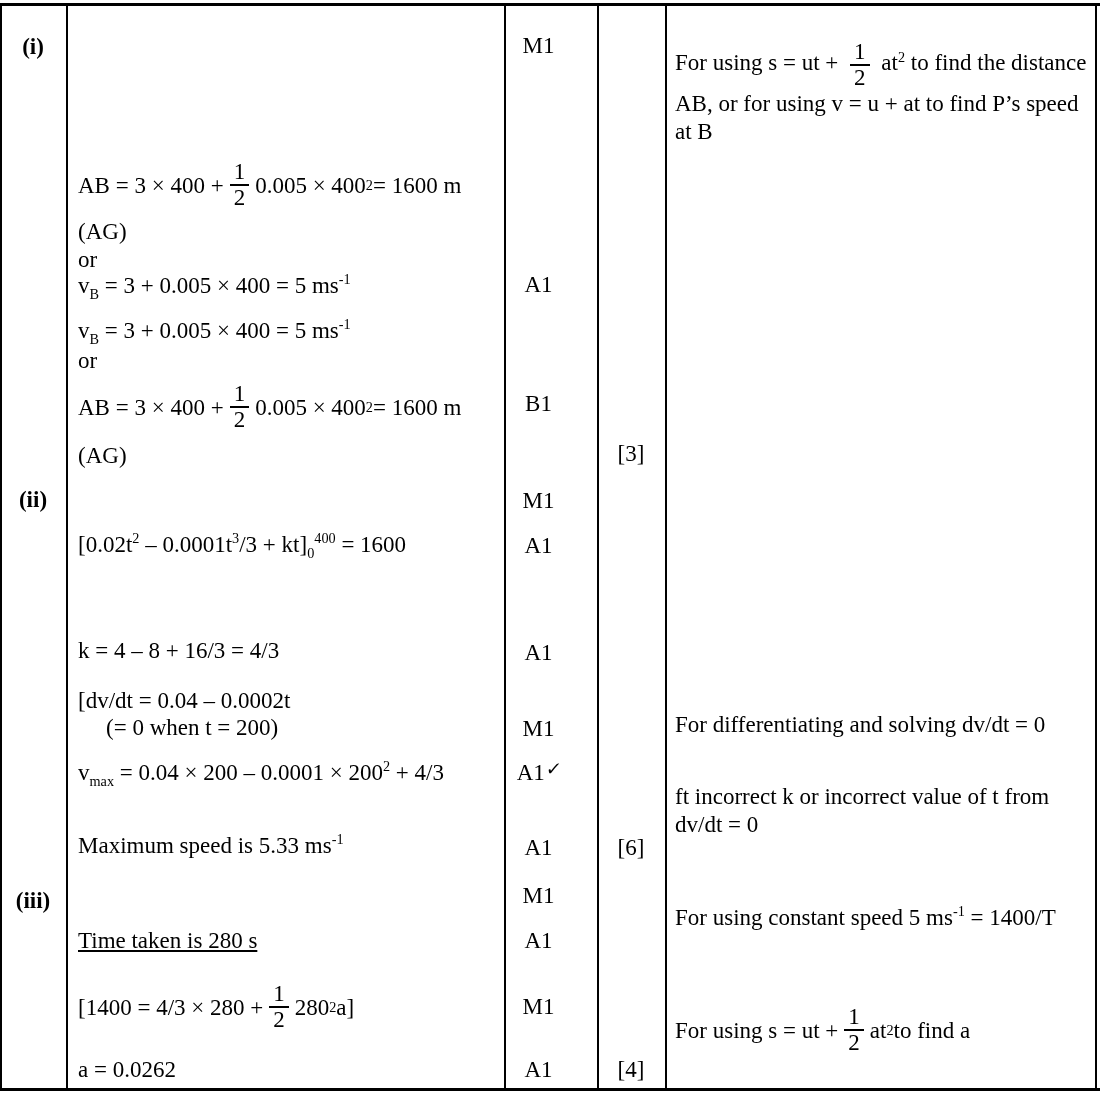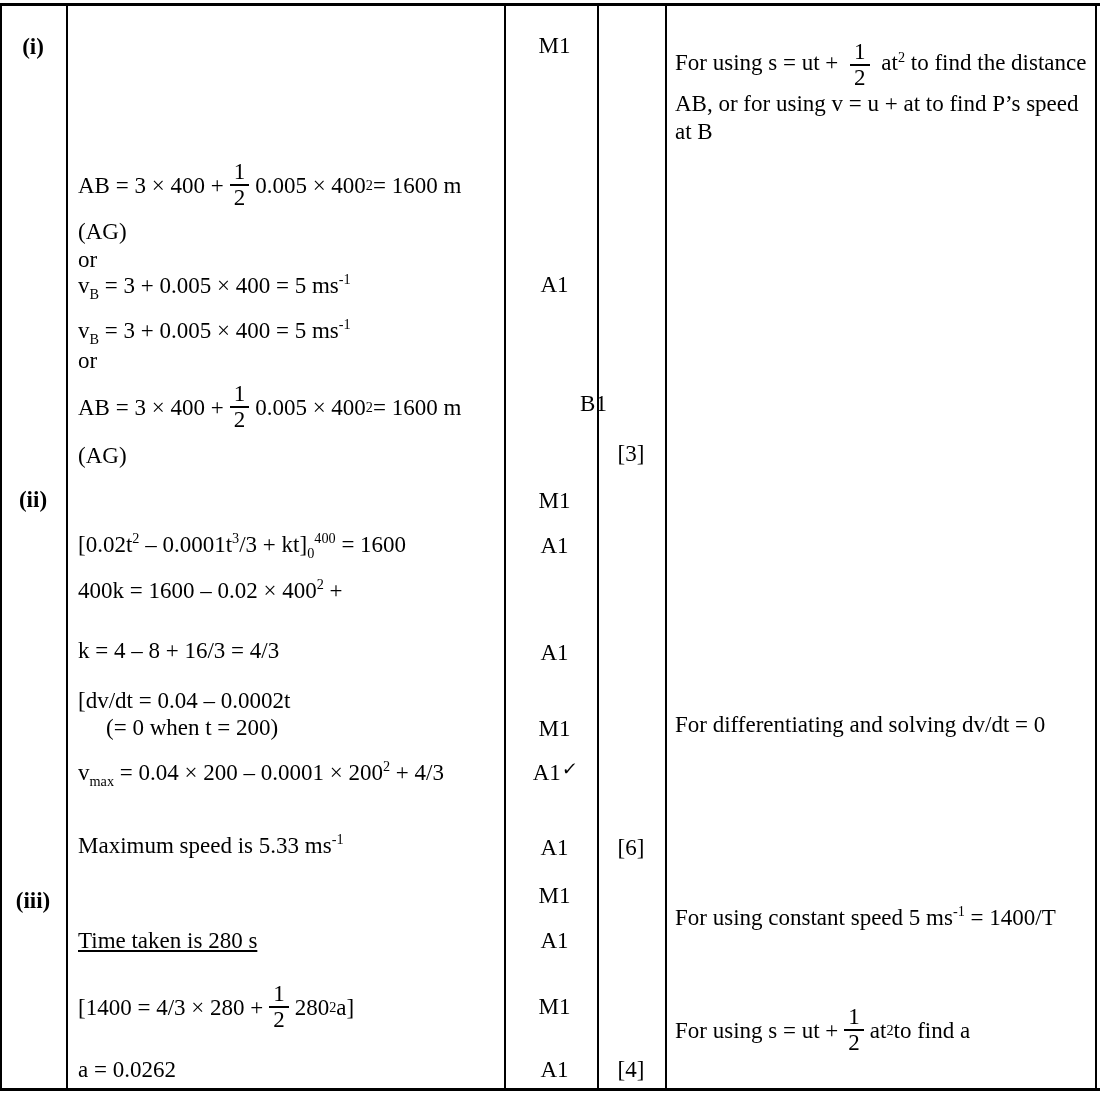--- a/index.html
+++ b/index.html
@@ -10,21 +10,21 @@
     color:#000000;
     font-family:"Liberation Serif","DejaVu Serif",serif;
     font-size:23px;
     overflow:hidden;
   }
   .line{position:absolute;background:#000;}
   .cell{position:absolute;white-space:nowrap;line-height:27px;}
   .mline{display:flex;align-items:center;height:60px;}
   .cwrap{white-space:normal;width:420px;line-height:28px;}
   .partlbl{font-weight:bold;text-align:center;width:66px;left:0;}
-  .mark{left:500px;width:109px;text-align:center;}
+  .mark{left:484px;width:109px;text-align:center;}
   .total{left:597px;width:68px;text-align:center;}
   .comment{left:675px;margin-top:24px;}
   sup{font-size:0.62em;vertical-align:super;line-height:0;}
   sub{font-size:0.62em;vertical-align:sub;line-height:0;}
   .frac{display:inline-block;vertical-align:middle;text-align:center;margin:0 6px;line-height:1.05;}
   .frac .fn{display:block;border-bottom:2px solid #000;padding:0 4px;}
   .frac .fd{display:block;}
   .tick{font-size:0.8em;position:relative;top:-5px;left:1px;transform:skewX(-8deg);display:inline-block;}
 </style>
 </head>
@@ -54,53 +54,53 @@
   <div class="cell" style="left:78px;top:272px;">v<sub>B</sub> = 3 + 0.005 × 400 = 5 ms<sup>-1</sup></div>
   <div class="cell" style="left:78px;top:317px;">v<sub>B</sub> = 3 + 0.005 × 400 = 5 ms<sup>-1</sup></div>
   <div class="cell" style="left:78px;top:347px;">or</div>
   <div class="cell mline" style="left:78px;top:377px;">AB = 3 × 400 + <span class="frac">
         <span class="fn">1</span>
         <span class="fd">2</span>
       </span> 0.005 × 400<sup>2</sup> = 1600 m</div>
   <div class="cell" style="left:78px;top:442px;">(AG)</div>
 
   <div class="cell" style="left:78px;top:531px;">[0.02t<sup>2</sup> – 0.0001t<sup>3</sup>/3 + kt]<sub>0</sub><sup>400</sup> = 1600</div>
-  <div class="cell" style="left:78px;top:577px;">400k = 1600 – 0.02 × 400<sup>2</sup> +</div>
   <div class="cell" style="left:78px;top:637px;">k = 4 – 8 + 16/3 = 4/3</div>
   <div class="cell" style="left:78px;top:687px;">[dv/dt = 0.04 – 0.0002t</div>
   <div class="cell" style="left:106px;top:714px;">(= 0 when t = 200)</div>
   <div class="cell" style="left:78px;top:759px;">v<sub>max</sub> = 0.04 × 200 – 0.0001 × 200<sup>2</sup> + 4/3</div>
   <div class="cell" style="left:78px;top:832px;">Maximum speed is 5.33 ms<sup>-1</sup></div>
 
   <div class="cell" style="left:78px;top:927px;text-decoration:underline;">Time taken is 280 s</div>
   <div class="cell mline" style="left:78px;top:977px;">[1400 = 4/3 × 280 + <span class="frac">
         <span class="fn">1</span>
         <span class="fd">2</span>
       </span> 280<sup>2</sup>a]</div>
   <div class="cell" style="left:78px;top:1056px;">a = 0.0262</div>
 
   <div class="cell mark" style="top:32px;">M1</div>
   <div class="cell mark" style="top:271px;">A1</div>
-  <div class="cell mark" style="top:390px;margin-left:39px;">B1</div>
+  <div class="cell mark" style="top:390px;">B1</div>
   <div class="cell mark" style="top:487px;">M1</div>
   <div class="cell mark" style="top:532px;">A1</div>
   <div class="cell mark" style="top:639px;">A1</div>
   <div class="cell mark" style="top:715px;">M1</div>
   <div class="cell mark" style="top:759px;">A1<span class="tick">✓</span></div>
   <div class="cell mark" style="top:834px;">A1</div>
   <div class="cell mark" style="top:882px;">M1</div>
   <div class="cell mark" style="top:927px;">A1</div>
   <div class="cell mark" style="top:993px;">M1</div>
   <div class="cell mark" style="top:1056px;">A1</div>
 
   <div class="cell total" style="top:440px;">[3]</div>
   <div class="cell total" style="top:834px;">[6]</div>
   <div class="cell total" style="top:1056px;">[4]</div>
 
   <div class="cell comment cwrap" style="top:16px;">For using s = ut + <span class="frac"><span class="fn">1</span><span class="fd">2</span></span> at<sup>2</sup> to find the distance AB, or for using v = u + at to find P’s speed at B</div>
   <div class="cell comment" style="top:687px;">For differentiating and solving dv/dt = 0</div>
+  <div class="cell comment cwrap" style="top:759px;">ft incorrect k or incorrect value of t from dv/dt = 0</div>
   <div class="cell comment" style="top:880px;">For using constant speed 5 ms<sup>-1</sup> = 1400/T</div>
   <div class="cell comment mline" style="top:976px;">For using s = ut + <span class="frac">
         <span class="fn">1</span>
         <span class="fd">2</span>
       </span> at<sup>2</sup> to find a</div>
 
 </div>
 
 </body></html>

